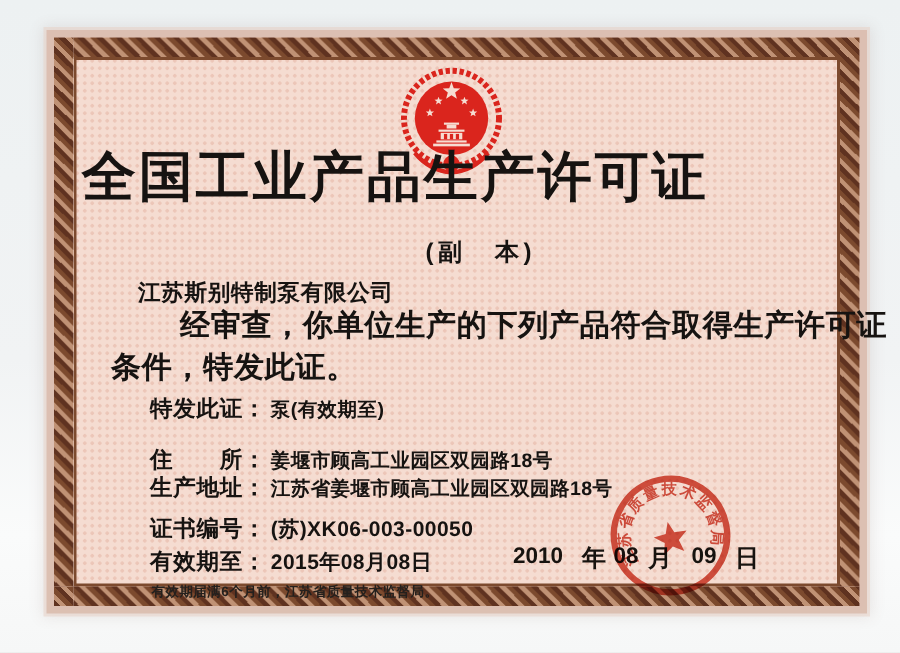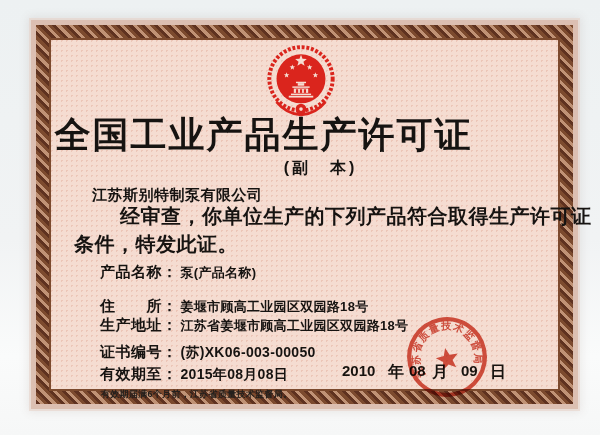--- a/index.html
+++ b/index.html
@@ -13,21 +13,21 @@
     border:13px solid #9c6a4c;
     border-image:repeating-linear-gradient(45deg,#5f3220 0 3px,#c09275 3px 6px,#7c4a2e 6px 9px) 13 repeat;
     box-shadow:0 0 0 5px rgba(219,190,176,0.95),0 0 0 7px rgba(231,210,199,0.55),
                0 0 9px 8px rgba(120,90,80,0.12), inset 0 0 0 2px #7c4a2e;
     background-color:#f5dcd1;
     background-image:radial-gradient(rgba(213,140,118,0.28) 1px,transparent 1px);
     background-size:5px 5px;
   }
   .txt{position:absolute;color:#161311;}
   .title{
-    left:36px;top:117px;width:455px;text-align:center;
+    left:36px;top:100px;width:455px;text-align:center;
     font-family:"Liberation Serif",serif;font-size:36px;font-weight:900;
     letter-spacing:2px;line-height:1.05;
   }
   .copy-label{
     left:36px;top:158px;width:537px;text-align:center;
     font-size:16px;font-weight:700;letter-spacing:3px;margin-left:16px;
   }
   .company{left:92px;top:186px;font-size:15px;font-weight:700;letter-spacing:0.5px;}
   .stmt1{left:120px;top:203px;font-size:20px;font-weight:800;letter-spacing:0.5px;font-family:Liberation Sans, sans-serif;}
   .stmt2{left:74px;top:231px;font-size:20px;font-weight:700;letter-spacing:0.5px;font-family:"Liberation Serif",serif;}
@@ -98,22 +98,22 @@
     <circle cx="50" cy="90" r="2.5" fill="#f6ddd2"></circle>
   </svg>
 
   <div class="txt title">全国工业产品生产许可证</div>
   <div class="txt copy-label">(副　本)</div>
   <div class="txt company">江苏斯别特制泵有限公司</div>
   <div class="txt stmt1">经审查，你单位生产的下列产品符合取得生产许可证</div>
   <div class="txt stmt2">条件，特发此证。</div>
 
   <div class="frow row-product">
-    <span class="flabel">产品名称：</span>
-    <span class="fvalue">泵(产品名称)</span>
+    <span class="flabel">特发此证：</span>
+    <span class="fvalue">泵(有效期至)</span>
   </div>
   <div class="frow row-residence">
     <span class="flabel">住　　所：</span>
     <span class="fvalue">姜堰市顾高工业园区双园路18号</span>
   </div>
   <div class="frow row-prodaddr">
     <span class="flabel">生产地址：</span>
     <span class="fvalue">江苏省姜堰市顾高工业园区双园路18号</span>
   </div>
   <div class="frow row-certno">

